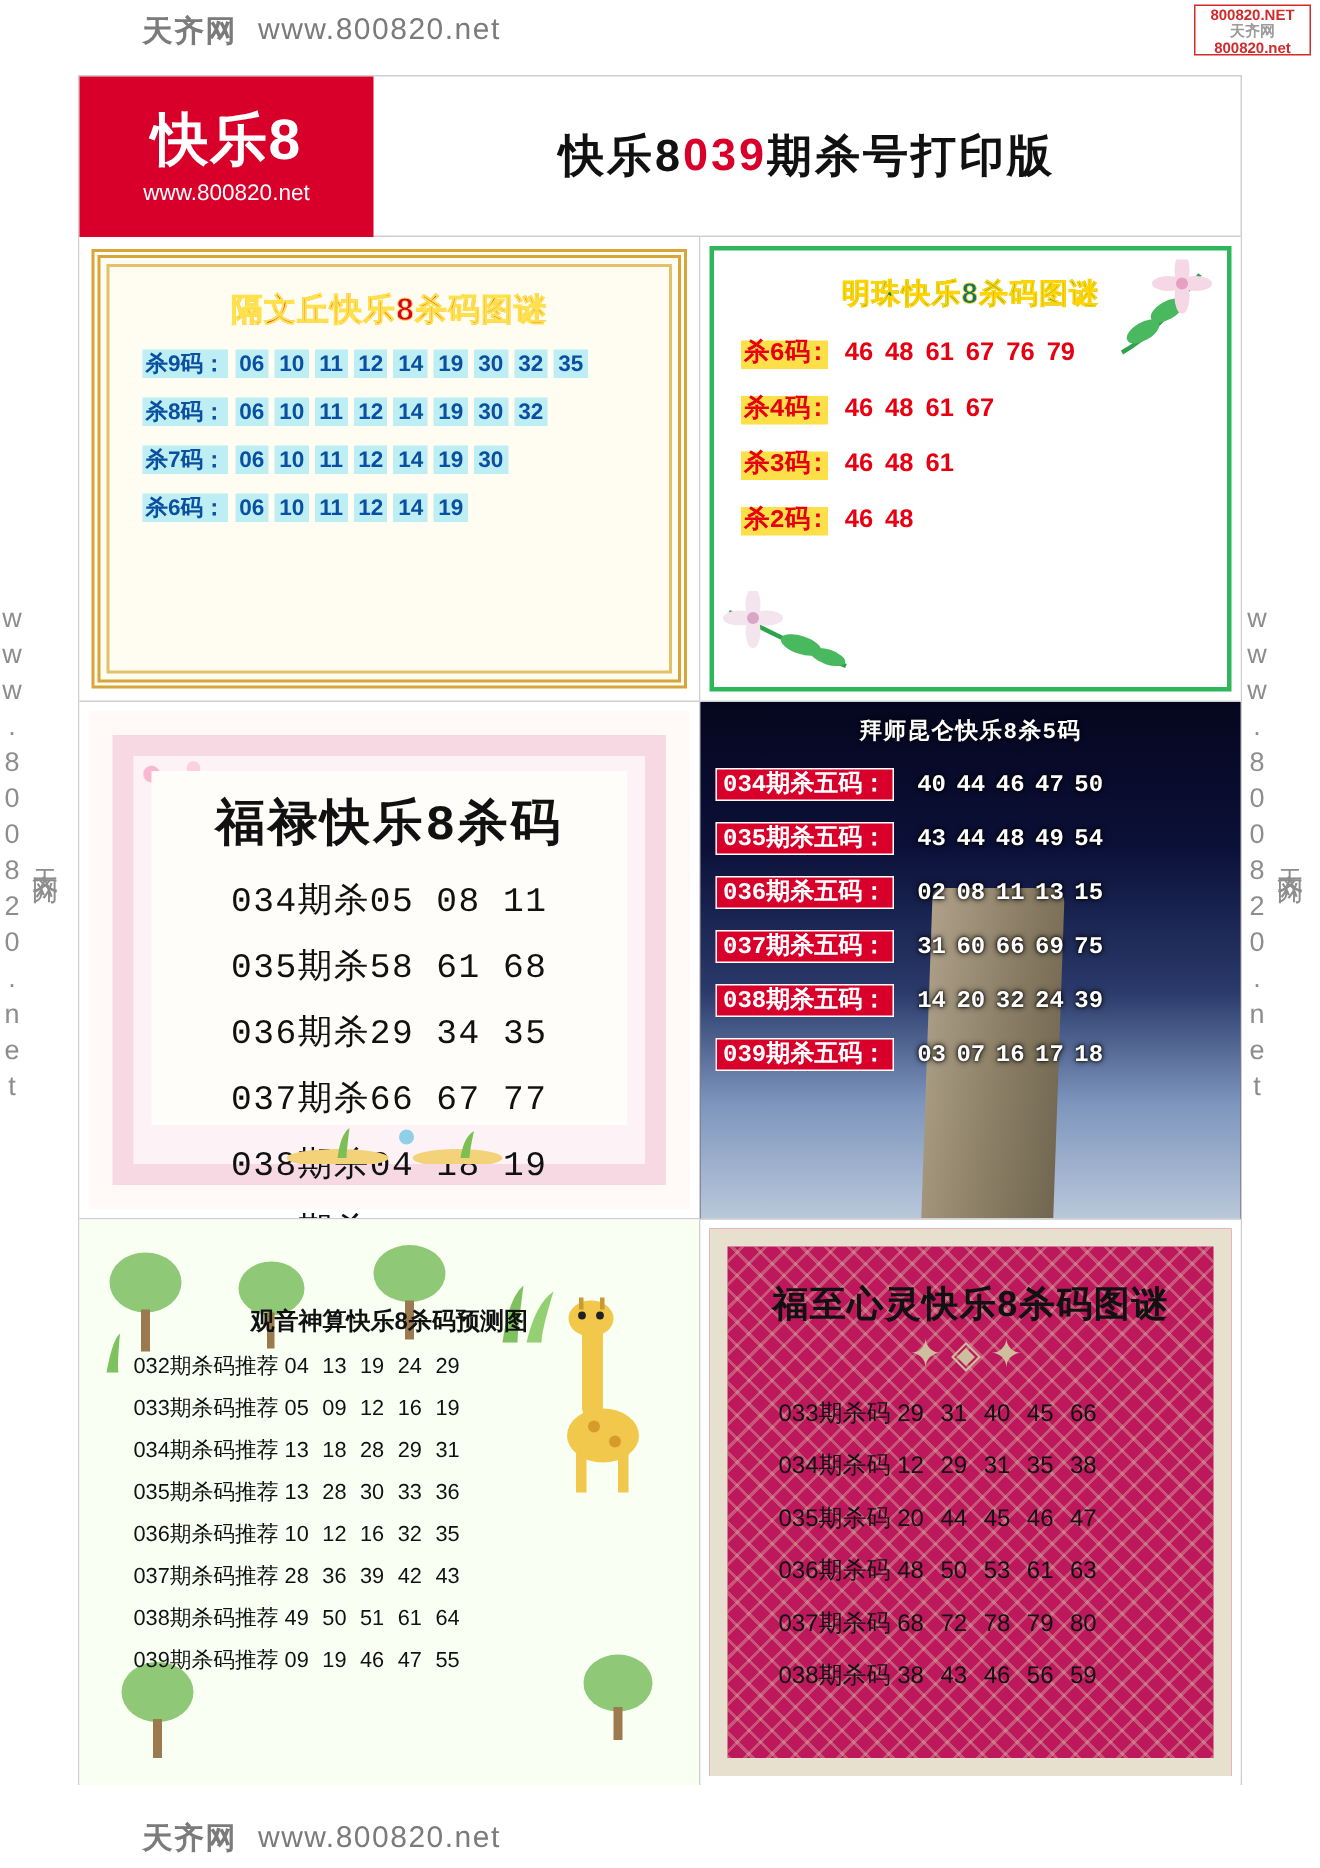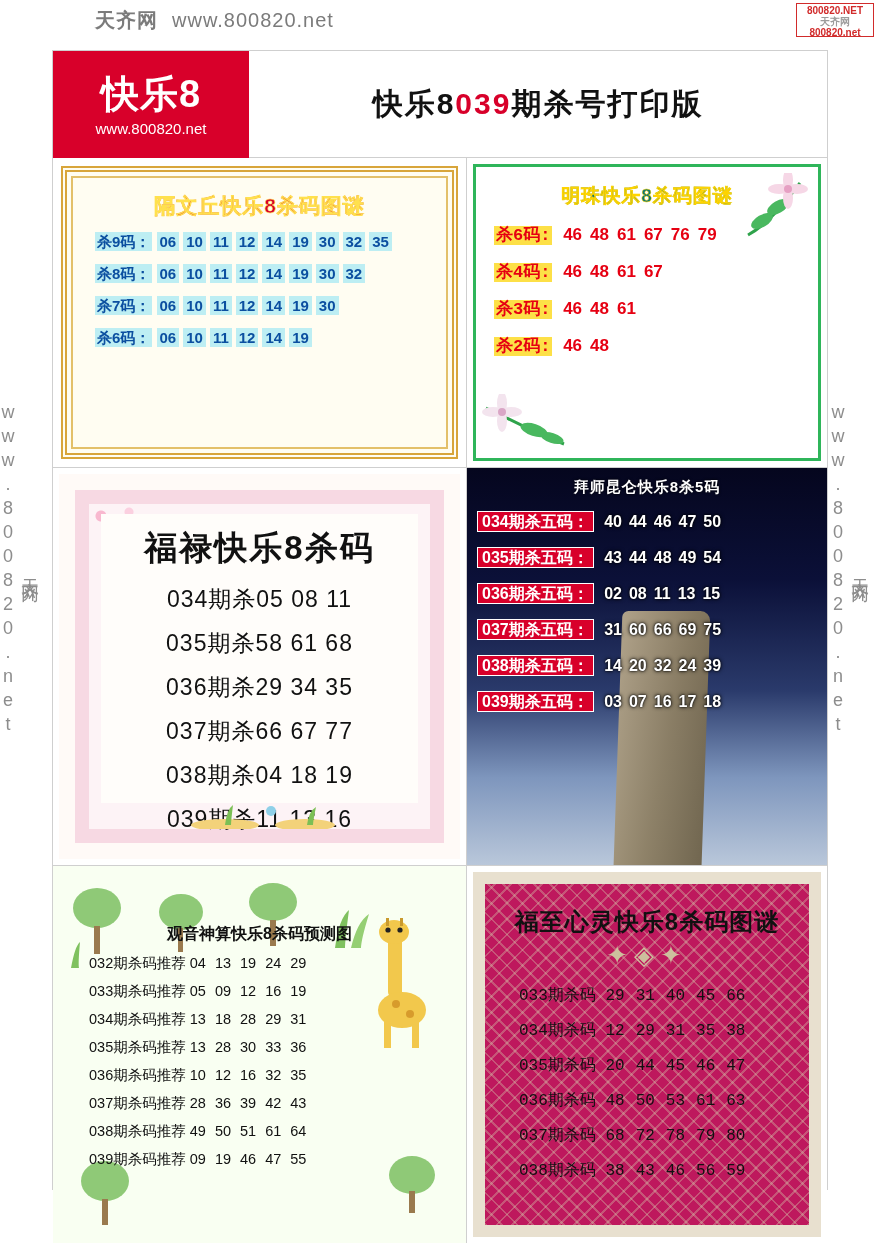--- a/index.html
+++ b/index.html
@@ -56,21 +56,21 @@
     flex:1;display:flex;align-items:center;justify-content:center;
     font-size:30px;font-weight:bold;color:#111;letter-spacing:2px;
   }
   .hdr-title .red{color:#d8002a;}
   
   .grid{display:flex;flex-wrap:wrap;}
   .cell{box-sizing:border-box;position:relative;overflow:hidden;}
   .c-left{width:414px;}
   .c-right{width:360px;}
   .r1{height:310px;}
-  .r2{height:398px;}
+  .r2{height:345px;font-family:Liberation Mono, monospace;}
   .r3{height:377px;}
 
   
   .p1{background:#fff;padding:8px;}
   .p1-inner{
     height:100%;box-sizing:border-box;border:6px double #d8a53a;
     background:#fffdf2;position:relative;padding:10px 14px;
   }
   .p1-inner:before{
     content:"";position:absolute;inset:4px;border:2px solid #e3c06a;pointer-events:none;
@@ -159,21 +159,21 @@
     position:relative;padding:6px;
   }
   .p6-inner:before{
     content:"";position:absolute;inset:0;pointer-events:none;
     background:
       repeating-linear-gradient(45deg,rgba(214,200,170,.35) 0 2px,transparent 2px 11px),
       repeating-linear-gradient(-45deg,rgba(214,200,170,.35) 0 2px,transparent 2px 11px);
   }
   .p6-title{position:relative;text-align:center;font-size:24px;font-weight:bold;color:#111;margin-top:16px;letter-spacing:1px;}
   .p6-deco{position:relative;text-align:center;color:#cdbf9d;font-size:26px;margin:2px 0 6px;letter-spacing:6px;}
-  .p6-row{position:relative;font-size:16px;color:#111;margin:14px 0 14px 28px;white-space:nowrap;font-family:Liberation Mono, monospace;}
+  .p6-row{position:relative;font-size:16px;color:#111;margin:14px 0 14px 28px;white-space:nowrap;}
   .p6-row .nums span{margin-right:11px;}
   .bord-r{border-right:1px solid #cfcfcf;}
   .bord-b{border-bottom:1px solid #cfcfcf;}
 </style>
 </head>
 <body>
 
 <div class="page">
 
   <div class="corner-badge">

